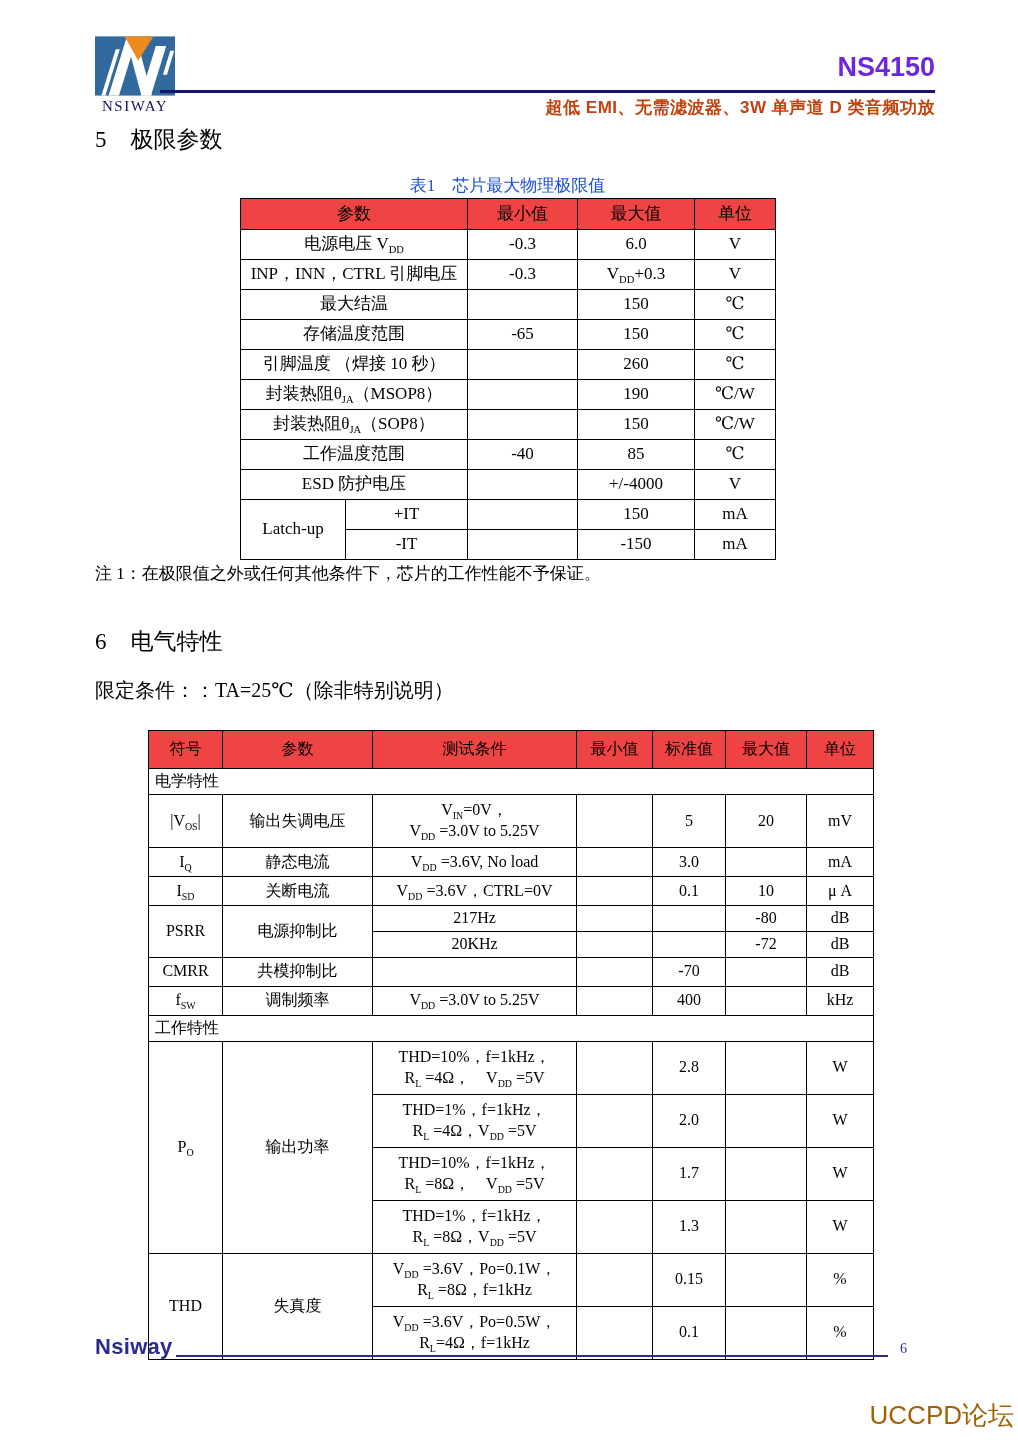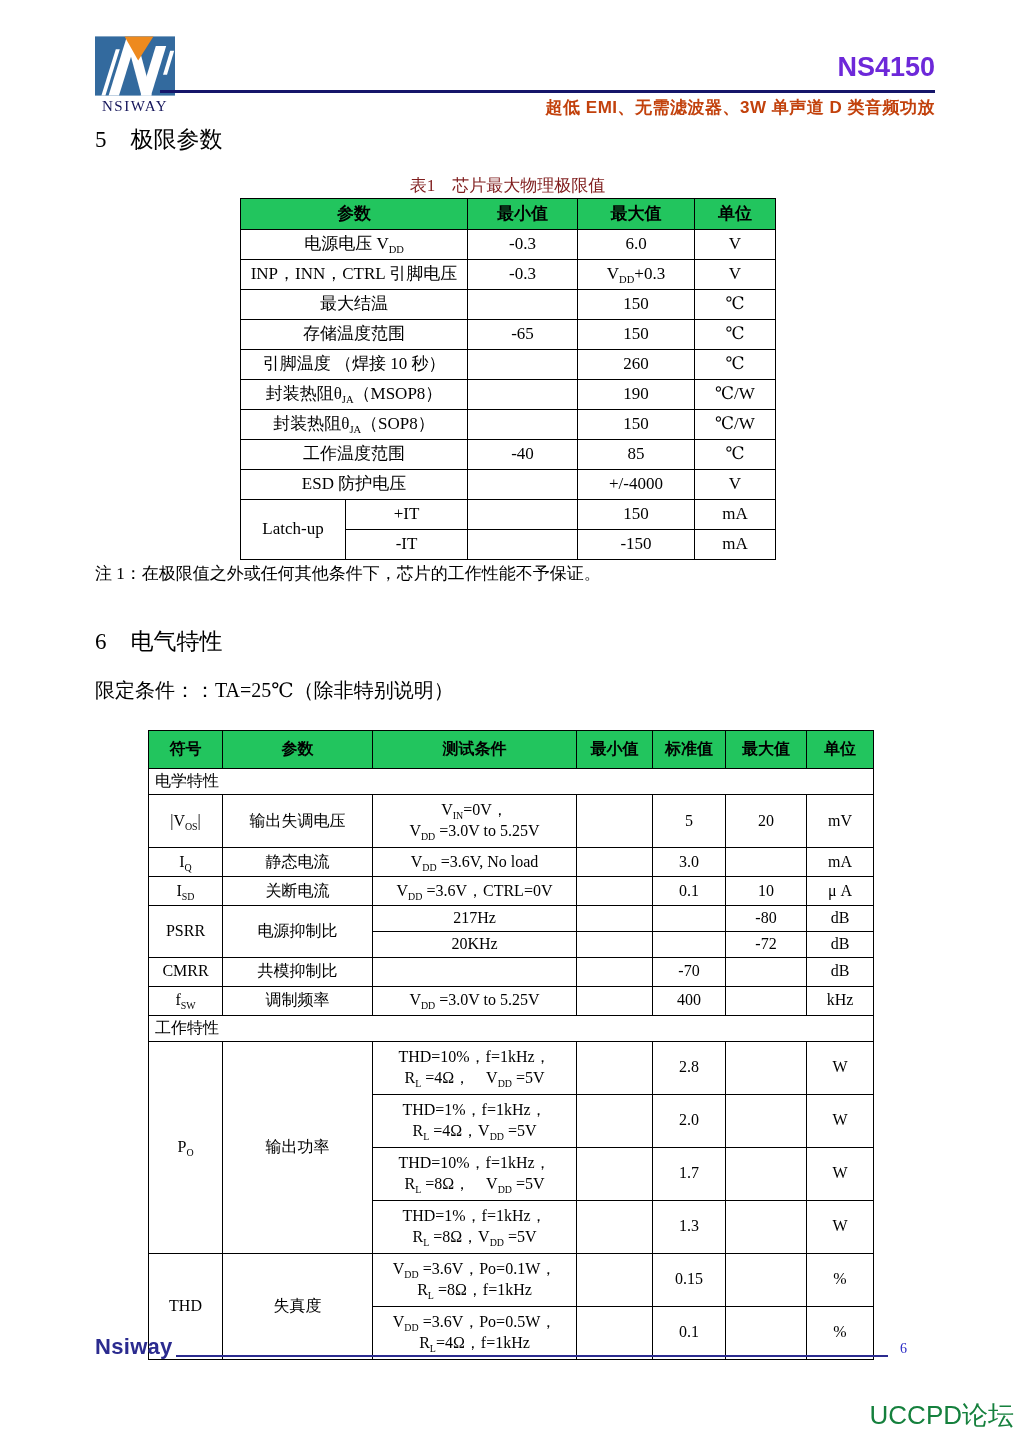--- a/index.html
+++ b/index.html
@@ -14,45 +14,45 @@
     font-size:15px;letter-spacing:1.5px;color:#14145a;}
   .header-rule{position:absolute;left:160px;top:90px;width:775px;height:2.5px;background:#15156a;}
   .product-title{position:absolute;right:83px;top:52px;font-size:27px;font-weight:bold;color:#6d28d9;
     font-family:"Liberation Sans","DejaVu Sans",sans-serif;}
   .header-subtitle{position:absolute;right:83px;top:96px;font-size:17px;font-weight:bold;color:#c2410c;
     font-family:"Liberation Sans","DejaVu Sans",sans-serif;letter-spacing:0.5px;}
   
   .sec-heading{position:absolute;left:95px;font-size:23px;font-weight:normal;color:#000;}
   .sec-heading .num{display:inline-block;margin-right:24px;}
   #sec5{top:124px;} #sec6{top:626px;}
-  .tbl-caption{position:absolute;text-align:center;font-size:17px;color:#7f1d1d;}
+  .tbl-caption{position:absolute;text-align:center;font-size:17px;color:#1d4ed8;}
   #cap1{left:240px;top:174px;width:535px;}
   #cap2{left:148px;top:702px;width:725px;}
   .note-line{position:absolute;left:95px;top:562px;font-size:17px;}
   .cond-line{position:absolute;left:95px;top:677px;font-size:20px;}
   
   table{border-collapse:collapse;table-layout:fixed;}
   td,th{border:1.5px solid #000;text-align:center;vertical-align:middle;
     padding:2px 3px;white-space:pre-line;line-height:1.3;overflow:hidden;}
-  th{background:#22c55e;font-weight:bold;}
+  th{background:#ef4444;font-weight:normal;}
   .t1{position:absolute;left:240px;top:198px;width:535px;font-size:17px;}
   .t1 th{height:26px;}
   .t1 td{height:25px;}
   .t2{position:absolute;left:148px;top:730px;width:725px;font-size:16px;}
   .t2 th{height:33px;}
   .t2 td{height:24px;}
   .t2 td.sec{text-align:left;height:21px;padding-left:6px;}
   .t2 tr.short td{height:17px;}
   .t2 td.two{height:48px;}
   
   .footer-brand{position:absolute;left:95px;top:1334px;font-size:22px;font-weight:bold;color:#2b2b8f;
     font-family:"Liberation Sans","DejaVu Sans",sans-serif;letter-spacing:0.3px;}
   .footer-rule{position:absolute;left:176px;top:1355px;width:712px;height:2px;background:#2b2b8f;}
   .page-number{position:absolute;left:900px;top:1341px;font-size:14px;color:#2929c4;}
-  .watermark{position:absolute;right:4px;top:1398px;font-size:26px;color:#15803d;
+  .watermark{position:absolute;right:4px;top:1398px;font-size:26px;color:#a16207;
     font-family:"Liberation Sans","DejaVu Sans",sans-serif;}
 </style>
 </head>
 <body>
 
 <div class="page">
 
   <div class="logo-mark">
     <svg width="80" height="60" viewBox="0 0 100 74" xmlns="http://www.w3.org/2000/svg">
       <rect width="100" height="74" fill="#336a9e"></rect>

